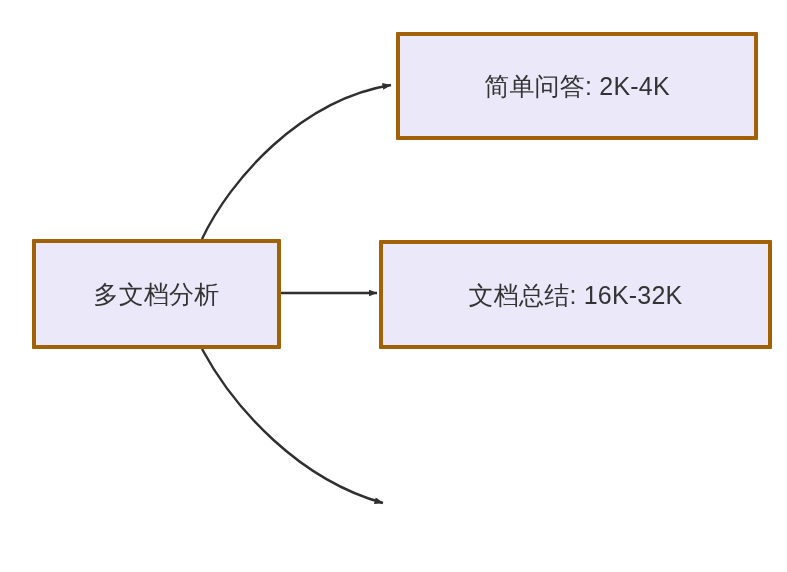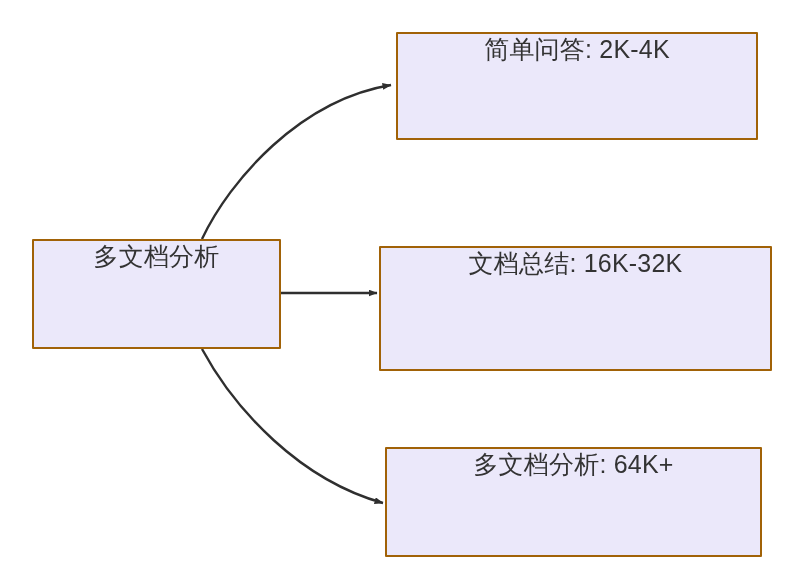--- a/index.html
+++ b/index.html
@@ -22,37 +22,38 @@
     left: 0;
     top: 0;
     width: 787px;
     height: 572px;
     pointer-events: none;
   }
   .node {
     position: absolute;
     box-sizing: border-box;
     display: flex;
+    align-items: center;
     justify-content: center;
     background: #ebe8fa;
-    border: 2px solid #a16207;
+    border: 4px solid #a16207;
     border-radius: 1px;
   }
   .node-label {
     color: #333333;
     font-size: 25px;
     line-height: 1.2;
     letter-spacing: 0.2px;
     white-space: nowrap;
     text-align: center;
   }
   
   #node-root        { left: 32px;  top: 239px; width: 249px; height: 110px; }
   #node-simple-qa   { left: 396px; top: 32px;  width: 362px; height: 108px; }
-  #node-doc-summary { left: 379px; top: 246px; width: 393px; height: 125px; }
+  #node-doc-summary { left: 379px; top: 240px; width: 393px; height: 109px; }
   #node-multi-doc   { left: 385px; top: 447px; width: 377px; height: 110px; }
 </style>
 </head>
 <body>
 
 <div id="diagram-canvas">
 
   <svg id="edge-layer" viewBox="0 0 787 572">
     <defs>
       <marker id="arrowhead" markerWidth="9" markerHeight="7" refX="8.5" refY="3.5" orient="auto" markerUnits="userSpaceOnUse">
@@ -72,17 +73,14 @@
   </div>
 
   <div class="node" id="node-simple-qa">
     <span class="node-label">简单问答: 2K-4K</span>
   </div>
 
   <div class="node" id="node-doc-summary">
     <span class="node-label">文档总结: 16K-32K</span>
   </div>
 
-  <div class="node" id="node-multi-doc">
-    <span class="node-label">多文档分析: 64K+</span>
-  </div>
 
 </div>
 
 </body></html>

